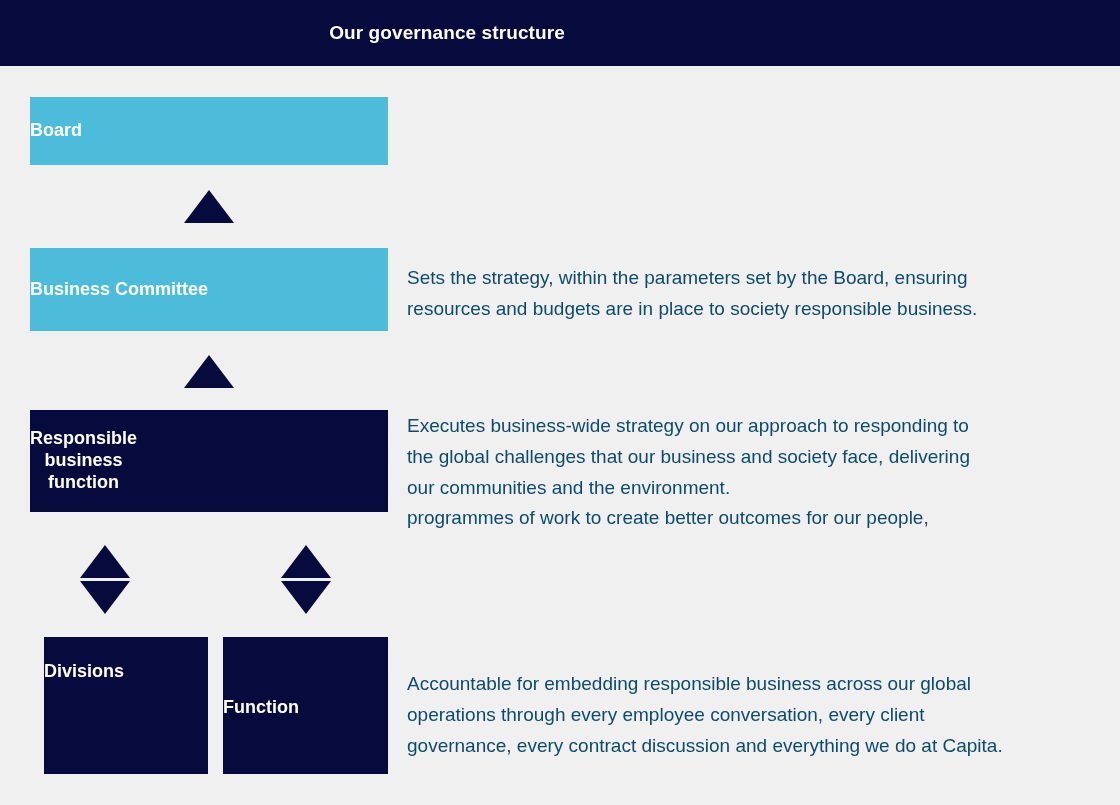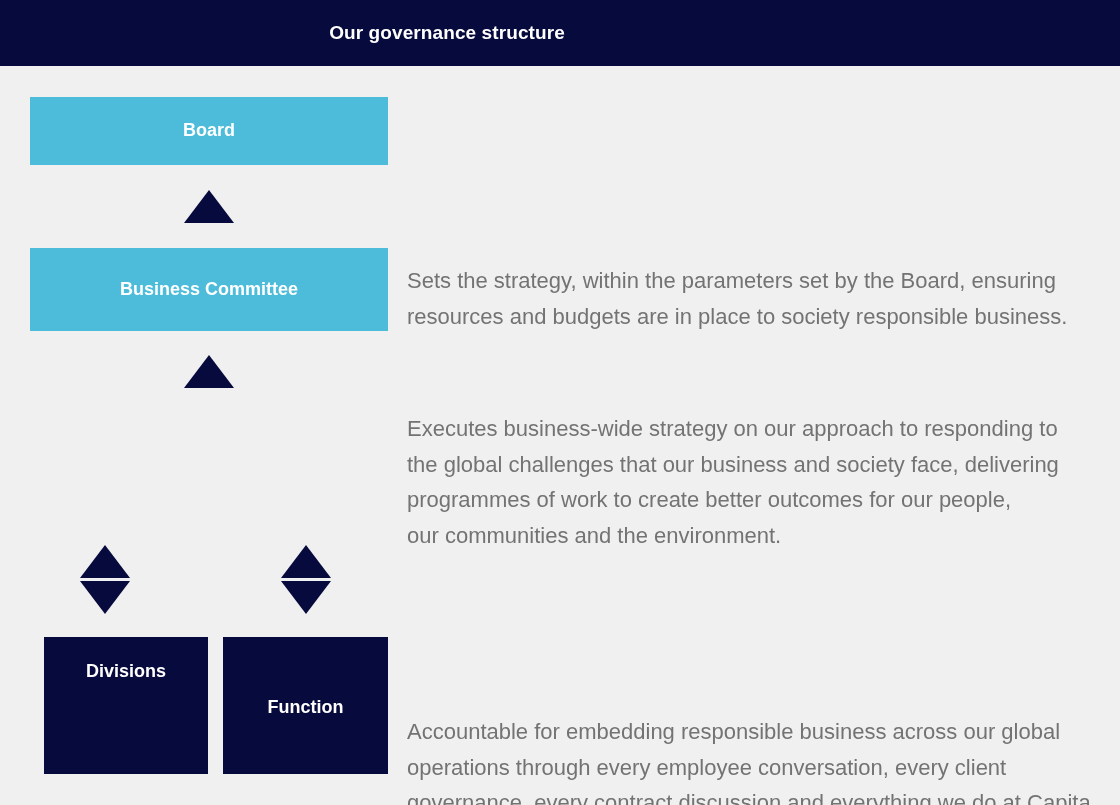--- a/index.html
+++ b/index.html
@@ -41,21 +41,21 @@
     font-size: 19px;
     font-weight: bold;
     letter-spacing: 0.1px;
   }
 
   
   .node-box {
     position: absolute;
     display: flex;
     align-items: center;
-    justify-content: center;
+    justify-content: flex-start;
     text-align: center;
     color: #ffffff;
     font-weight: bold;
     line-height: 1.22;
   }
   .node-box.cyan  { background: #4cbcda; }
   .node-box.navy  { background: #070a3c; }
 
   #box-board {
     left: 30px;
@@ -120,40 +120,39 @@
   #arrow-exco-rbf     { left: 184px; top: 355px; }
 
   #arrow-div-up       { left: 80px;  top: 545px; }
   #arrow-div-down     { left: 80px;  top: 581px; }
   #arrow-fn-up        { left: 281px; top: 545px; }
   #arrow-fn-down      { left: 281px; top: 581px; }
 
   
   .desc {
     position: absolute;
-    color: #737373;
-    font-size: 22px;
+    color: #0c4a6e;
+    font-size: 19px;
     line-height: 1.62;
     font-weight: normal;
   }
   #desc-exco {
     left: 407px;
     top: 263px;
     width: 660px;
   }
   #desc-rbf {
     left: 407px;
     top: 411px;
     width: 660px;
   }
   #desc-bottom {
     left: 407px;
     top: 669px;
     width: 665px;
-    margin-top: 45px;
   }
   .desc-line { display: block; white-space: pre; }
   .box-line  { display: block; }
 </style>
 </head>
 <body>
 
 <div id="page">
 
   <div id="header">
@@ -172,26 +171,33 @@
     </div>
   </div>
 
   <div id="desc-exco" class="desc">
     <span class="desc-line">Sets the strategy, within the parameters set by the Board, ensuring</span>
     <span class="desc-line">resources and budgets are in place to society responsible business.</span>
   </div>
 
   <div id="arrow-exco-rbf" class="tri-up"></div>
 
+  <div id="box-rbf" class="node-box navy">
+    <div>
+      <span class="box-line">Responsible</span>
+      <span class="box-line">business</span>
+      <span class="box-line">function</span>
+    </div>
+  </div>
 
   <div id="desc-rbf" class="desc">
     <span class="desc-line">Executes business-wide strategy on our approach to responding to</span>
     <span class="desc-line">the global challenges that our business and society face, delivering</span>
+    <span class="desc-line">our communities and the environment.</span>
     <span class="desc-line">programmes of work to create better outcomes for our people,</span>
-    <span class="desc-line">our communities and the environment.</span>
   </div>
 
   <div id="arrow-div-up" class="tri-up"></div>
   <div id="arrow-div-down" class="tri-down"></div>
 
   <div id="arrow-fn-up" class="tri-up"></div>
   <div id="arrow-fn-down" class="tri-down"></div>
 
   <div id="box-divisions" class="node-box navy">
     <span class="box-line">Divisions</span>

